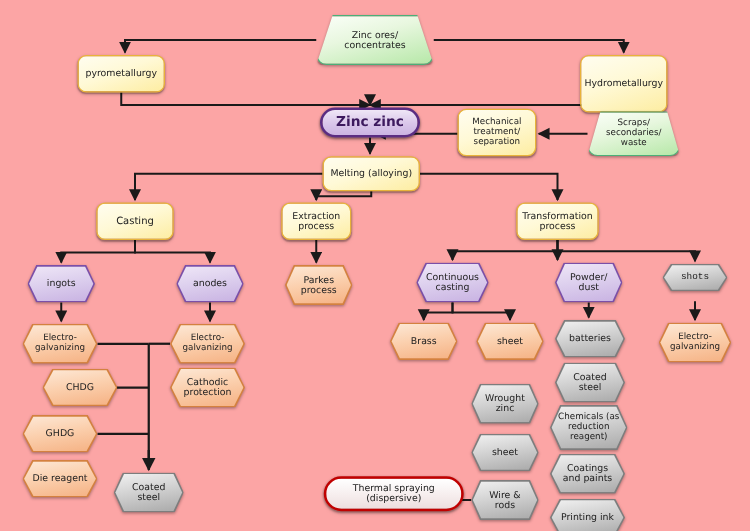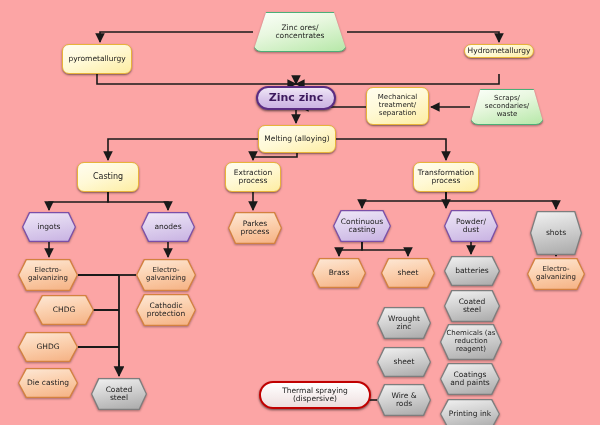--- a/index.html
+++ b/index.html
@@ -117,21 +117,21 @@
 
   <div id="nodes">
       <div class="trap-wrap sh" style="left: 253px; top: 12px; width: 94px; height: 40px;">
         <div class="node trap" style="left: 0px; top: 0px; width: 94px; height: 40px; font-size: 7.5px;">
           <span>Zinc ores/<br>concentrates</span>
         </div>
       </div>
       <div class="node sh rr" style="left: 62px; top: 44px; width: 70px; height: 30px; font-size: 7.5px;">
         <span>pyrometallurgy</span>
       </div>
-      <div class="node sh rr" style="left: 464px; top: 44px; width: 70px; height: 14px; font-size: 7.5px;">
+      <div class="node sh rr" style="left: 464px; top: 44px; width: 70px; height: 46px; font-size: 7.5px;">
         <span>Hydrometallurgy</span>
       </div>
       <div class="node sh pill" style="left: 256px; top: 86px; width: 80px; height: 24px; font-size: 11px;">
         <span>Zinc zinc</span>
       </div>
       <div class="node sh rr" style="left: 366px; top: 87px; width: 63px; height: 38px; font-size: 7px;">
         <span>Mechanical<br>treatment/<br>separation</span>
       </div>
       <div class="trap-wrap sh" style="left: 470px; top: 89px; width: 74px; height: 36px;">
         <div class="node trap" style="left: 0px; top: 0px; width: 74px; height: 36px; font-size: 7px;">
@@ -178,21 +178,21 @@
           <span>Continuous<br>casting</span>
         </div>
       </div>
       <div class="hex-wrap sh" style="left: 444px; top: 210px; width: 54px; height: 32px;">
         <div class="hex hex-border hx-purple-b"></div>
         <div class="hex hex-body hx-purple-f" style="inset: 1.3px;"></div>
         <div class="hex-label" style="font-size: 7.5px;">
           <span>Powder/<br>dust</span>
         </div>
       </div>
-      <div class="hex-wrap sh" style="left: 530px; top: 211px; width: 52px; height: 44px;">
+      <div class="hex-wrap sh" style="left: 530px; top: 211px; width: 52px; height: 22px; font-family: Liberation Mono, monospace;">
         <div class="hex hex-border hx-grey-b"></div>
         <div class="hex hex-body hx-grey-f" style="inset: 1.3px;"></div>
         <div class="hex-label" style="font-size: 7.5px;">
           <span>shots</span>
         </div>
       </div>
       <div class="hex-wrap sh" style="left: 18px; top: 259px; width: 60px; height: 32px;">
         <div class="hex hex-border hx-orange-b"></div>
         <div class="hex hex-body hx-orange-f" style="inset: 1.3px;"></div>
         <div class="hex-label" style="font-size: 7px;">
@@ -287,21 +287,21 @@
         <div class="hex hex-border hx-grey-b"></div>
         <div class="hex hex-body hx-grey-f" style="inset: 1.3px;"></div>
         <div class="hex-label" style="font-size: 7.5px;">
           <span>Coatings<br>and paints</span>
         </div>
       </div>
       <div class="hex-wrap sh" style="left: 18px; top: 368px; width: 60px; height: 30px;">
         <div class="hex hex-border hx-orange-b"></div>
         <div class="hex hex-body hx-orange-f" style="inset: 1.3px;"></div>
         <div class="hex-label" style="font-size: 7.5px;">
-          <span>Die casting</span>
+          <span>Die reagent</span>
         </div>
       </div>
       <div class="hex-wrap sh" style="left: 377px; top: 384px; width: 54px; height: 32px;">
         <div class="hex hex-border hx-grey-b"></div>
         <div class="hex hex-body hx-grey-f" style="inset: 1.3px;"></div>
         <div class="hex-label" style="font-size: 7.5px;">
           <span>Wire &amp;<br>rods</span>
         </div>
       </div>
       <div class="hex-wrap sh" style="left: 440px; top: 399px; width: 60px; height: 30px;">

